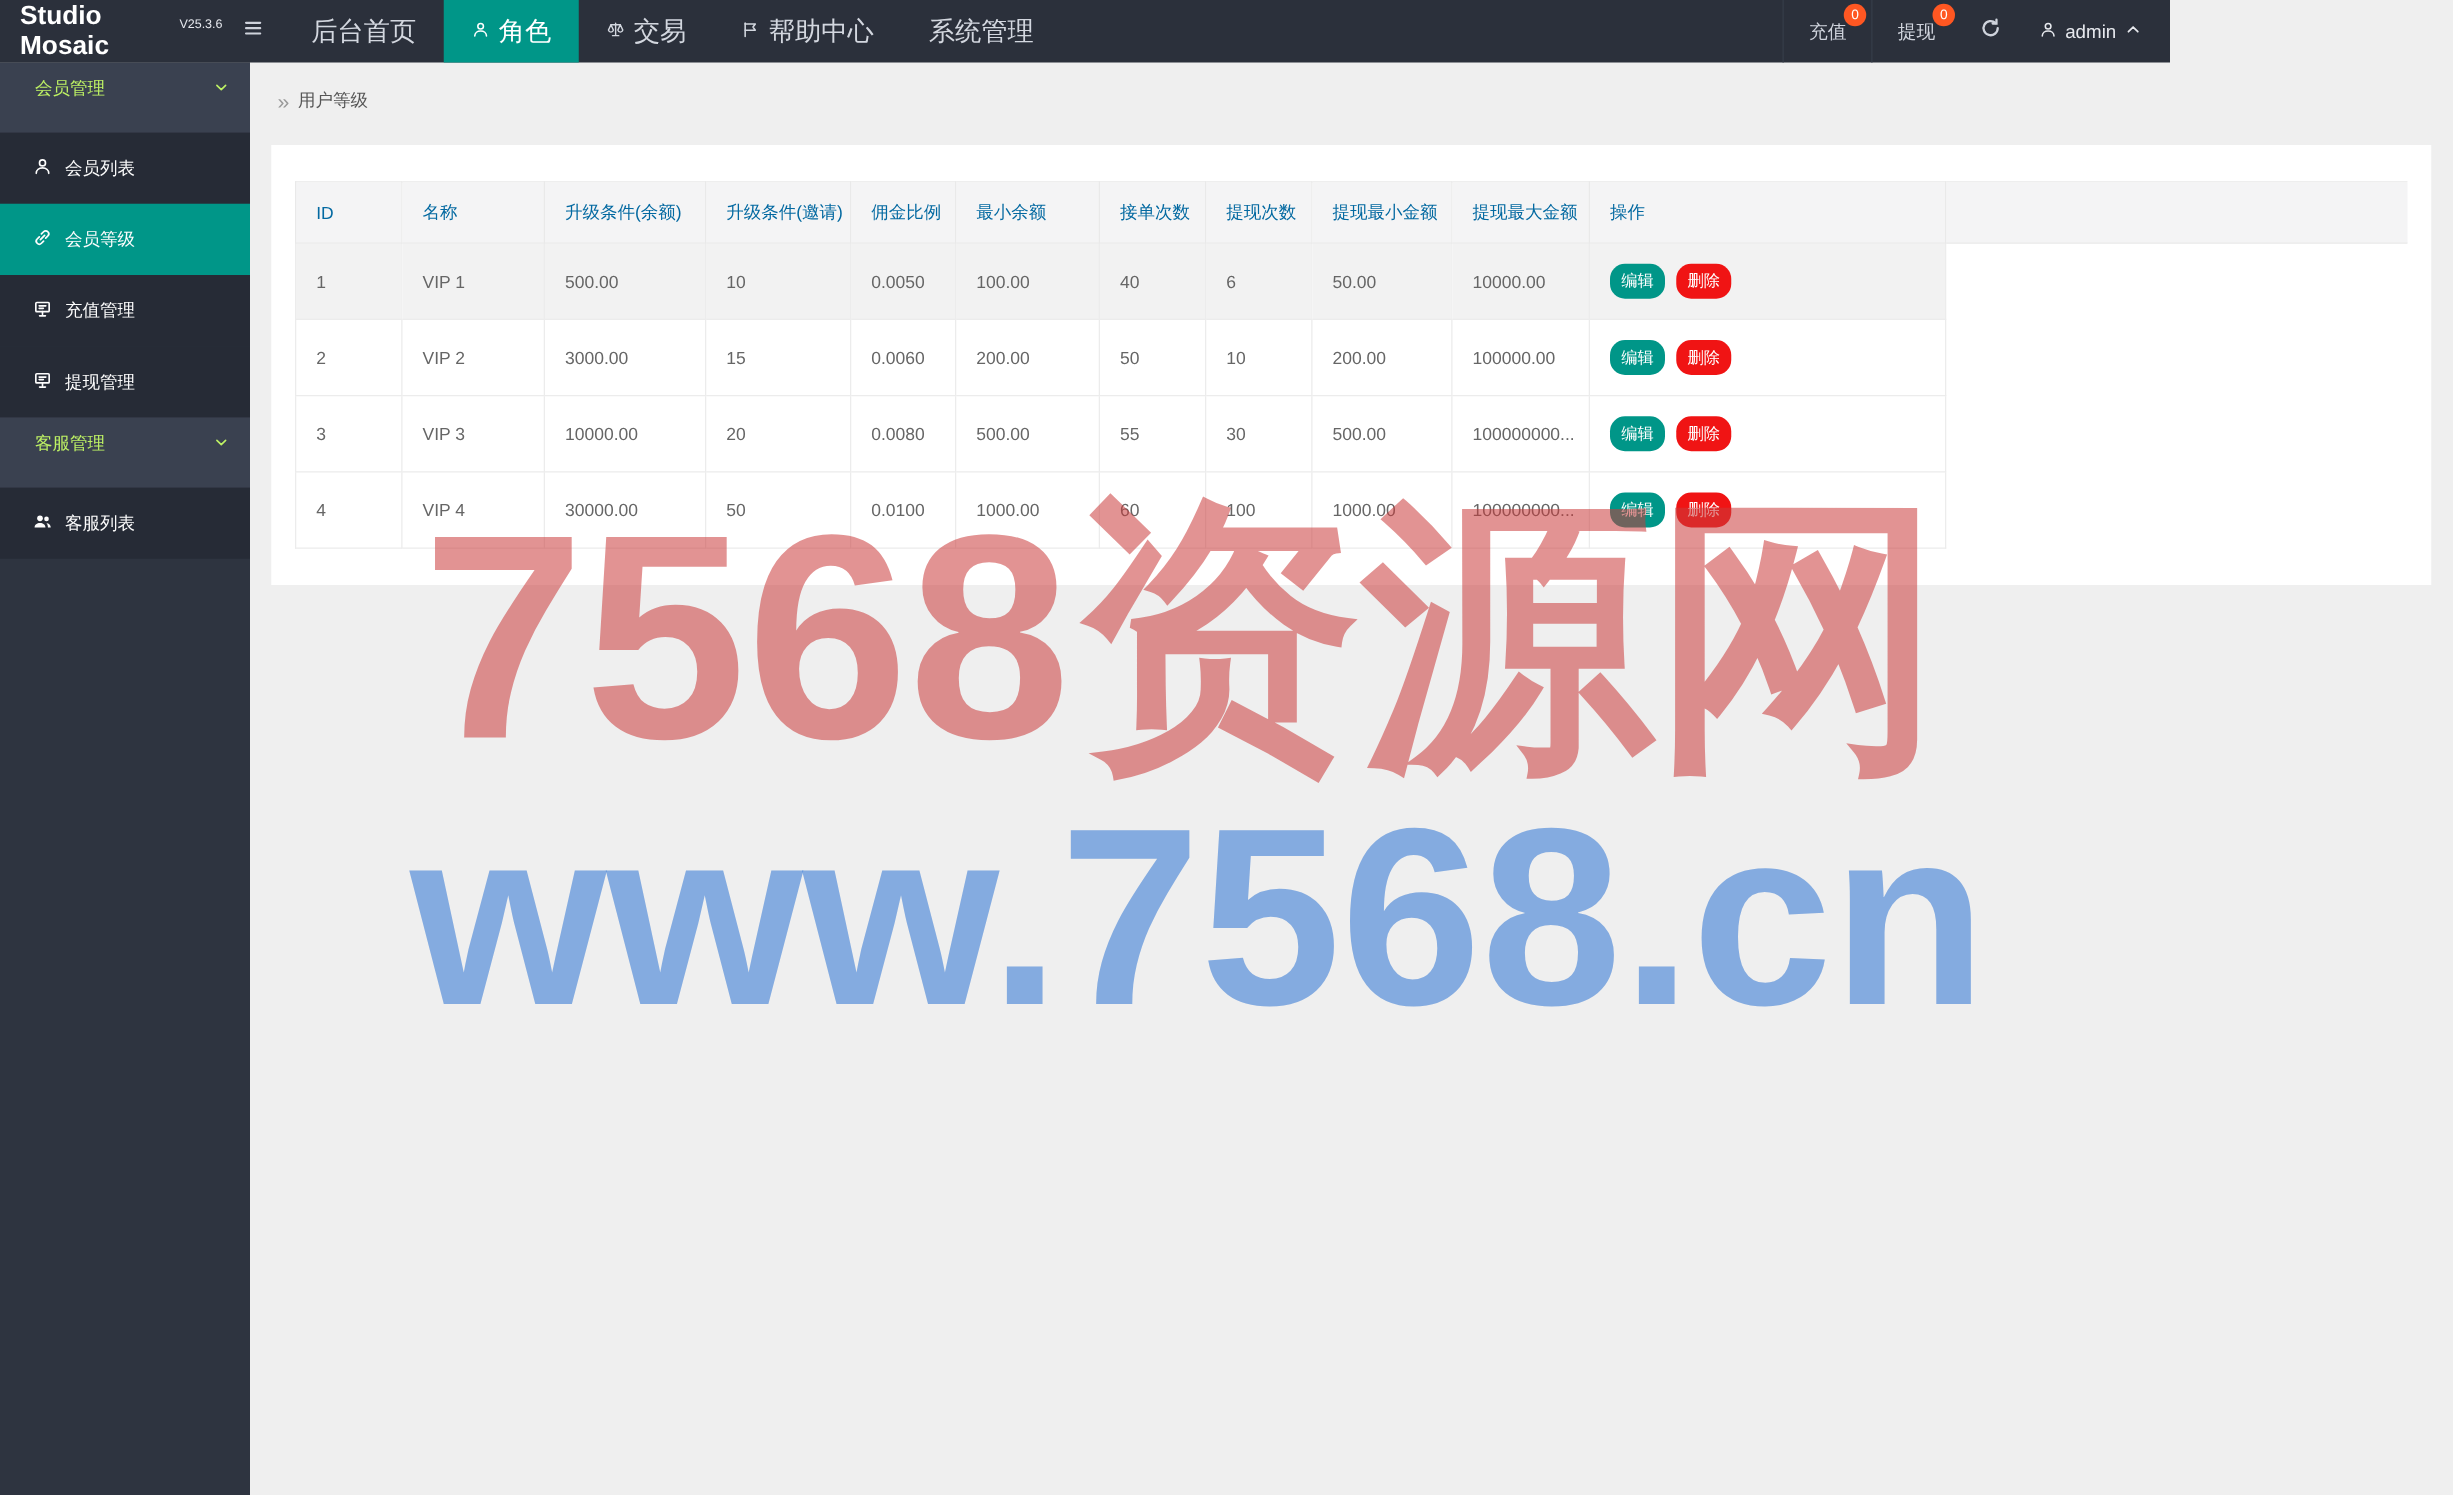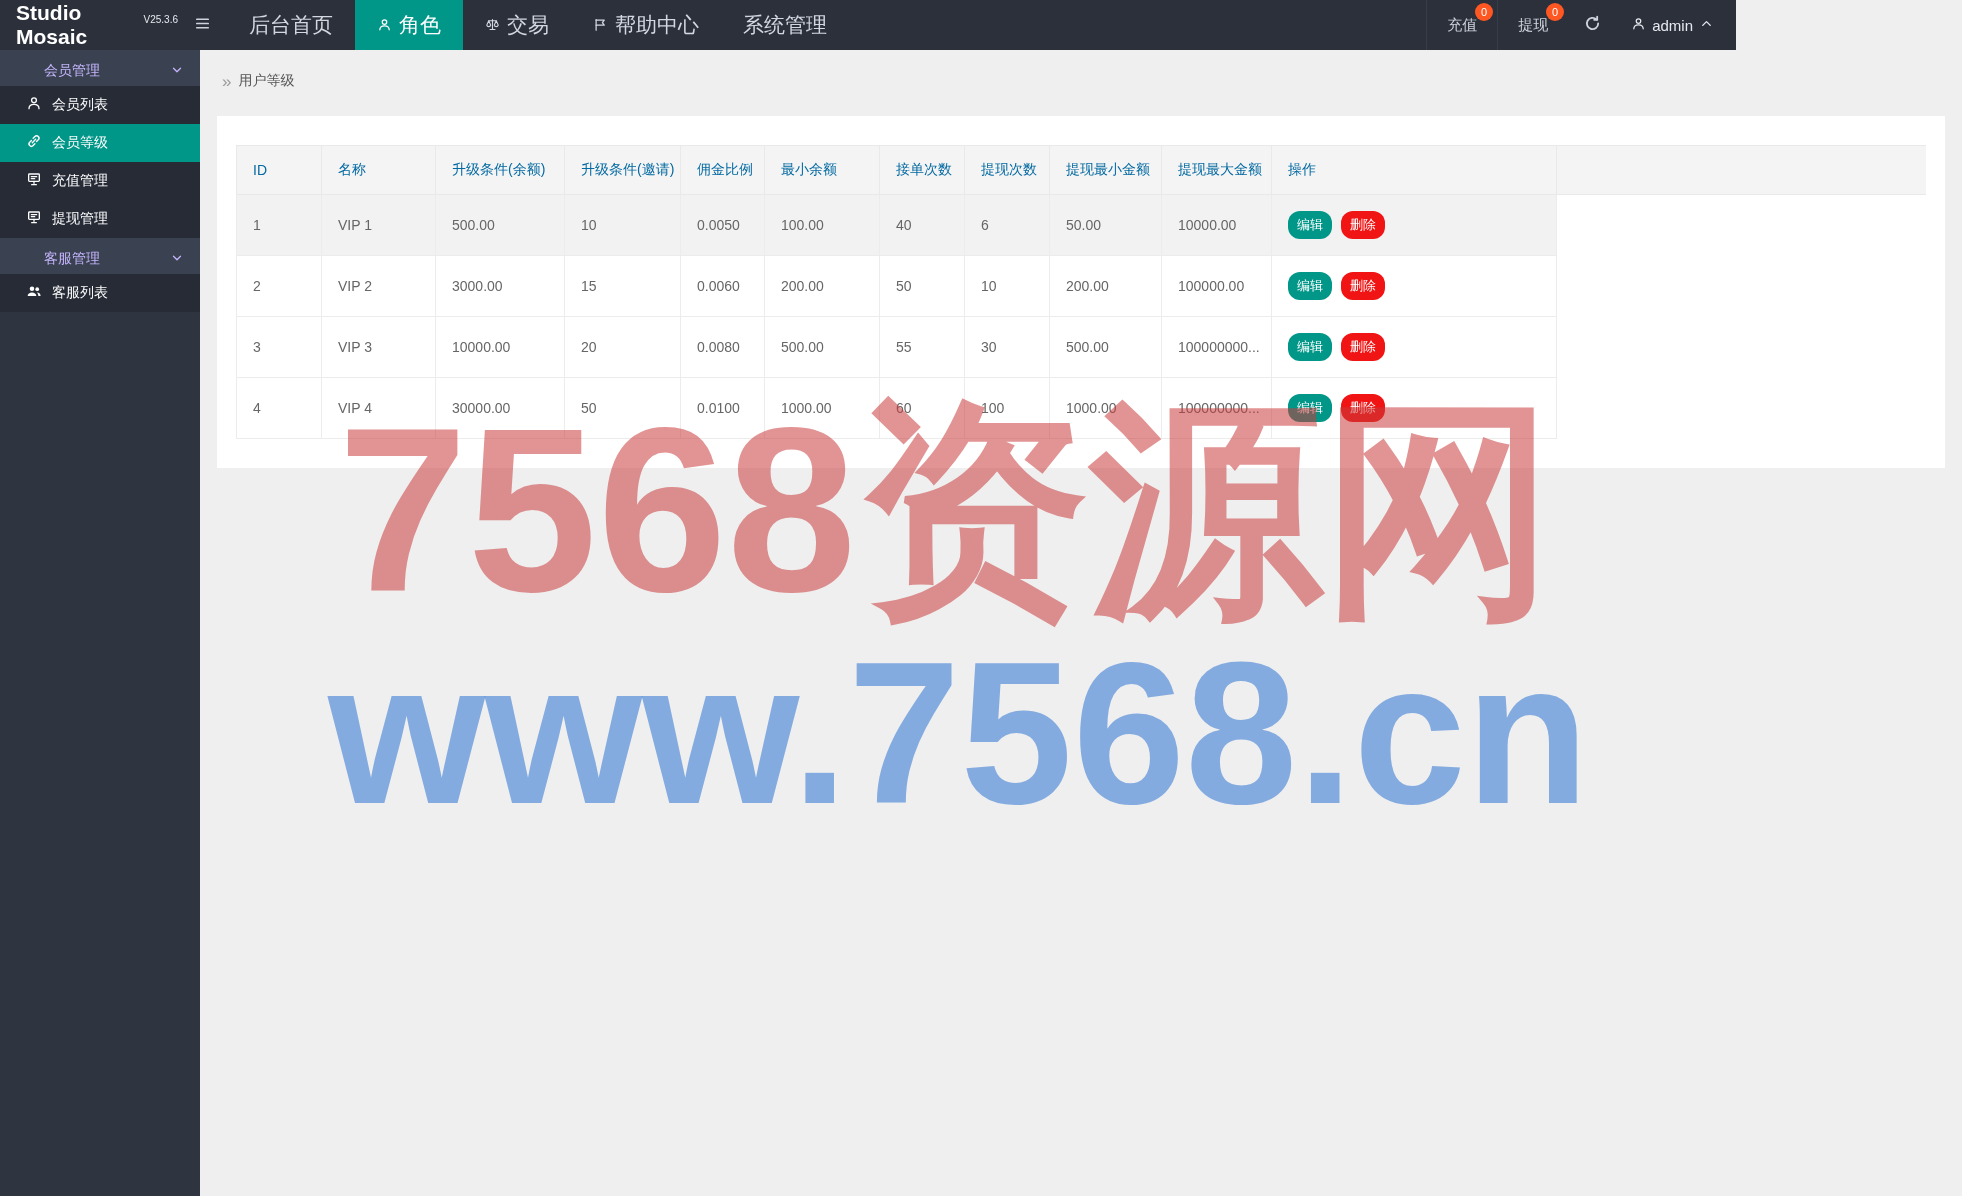--- a/index.html
+++ b/index.html
@@ -18,23 +18,23 @@
   .nav-item svg { width:15px; height:15px; }
   .nav-item.active { background:#009688; color:#fff; }
   .tb-right { margin-left:auto; display:flex; align-items:stretch; }
   .tb-badge-item { position:relative; display:flex; align-items:center; padding:0 20px; font-size:15px; cursor:pointer; border-left:1px solid #363c49; }
   .badge { position:absolute; top:3px; right:4px; min-width:18px; height:18px; line-height:18px; border-radius:9px; background:#ff5722; color:#fff; font-size:11px; text-align:center; padding:0 4px; }
   .tb-user { display:flex; align-items:center; gap:6px; padding:0 22px 0 14px; font-size:15px; color:#e7e9ee; cursor:pointer; }
   .tb-user svg { width:15px; height:15px; }
 
   
   .sidebar { position:absolute; top:50px; left:0; bottom:0; width:200px; background:#2e3440; z-index:15; }
-  .side-group { height:36px; line-height:40px; padding-left:44px; background:#3a4150; color:#c4b5fd; font-size:14px; position:relative; cursor:pointer; }
+  .side-group { height:56px; line-height:40px; padding-left:28px; background:#3a4150; color:#bef264; font-size:14px; position:relative; cursor:pointer; }
   .side-group svg { position:absolute; right:16px; top:13px; width:14px; height:14px; }
-  .side-item { height:38px; display:flex; align-items:center; padding-left:26px; background:#262b36; color:#fdfdfd; font-size:14px; cursor:pointer;font-family:Liberation Mono, monospace; }
+  .side-item { height:57px; display:flex; align-items:center; padding-left:26px; background:#262b36; color:#fdfdfd; font-size:14px; cursor:pointer; }
   .side-item svg { width:16px; height:16px; margin-right:10px; flex:none; }
   .side-item.active { background:#009688; }
 
   
   .content { position:absolute; top:50px; left:200px; right:0; bottom:0; background:#efefef; }
   .breadcrumb { padding:22px 0 0 22px; font-size:14px; color:#555; display:flex; align-items:center; gap:7px; }
   .crumb-ico { color:#9a9a9a; font-size:17px; line-height:1; }
   .card { margin:26px 17px 0 17px; background:#fff; padding:29px 19px 22px 19px; min-height:352px; }
 
   table { width:100%; border-collapse:collapse; table-layout:fixed; font-size:14px; color:#666; }

